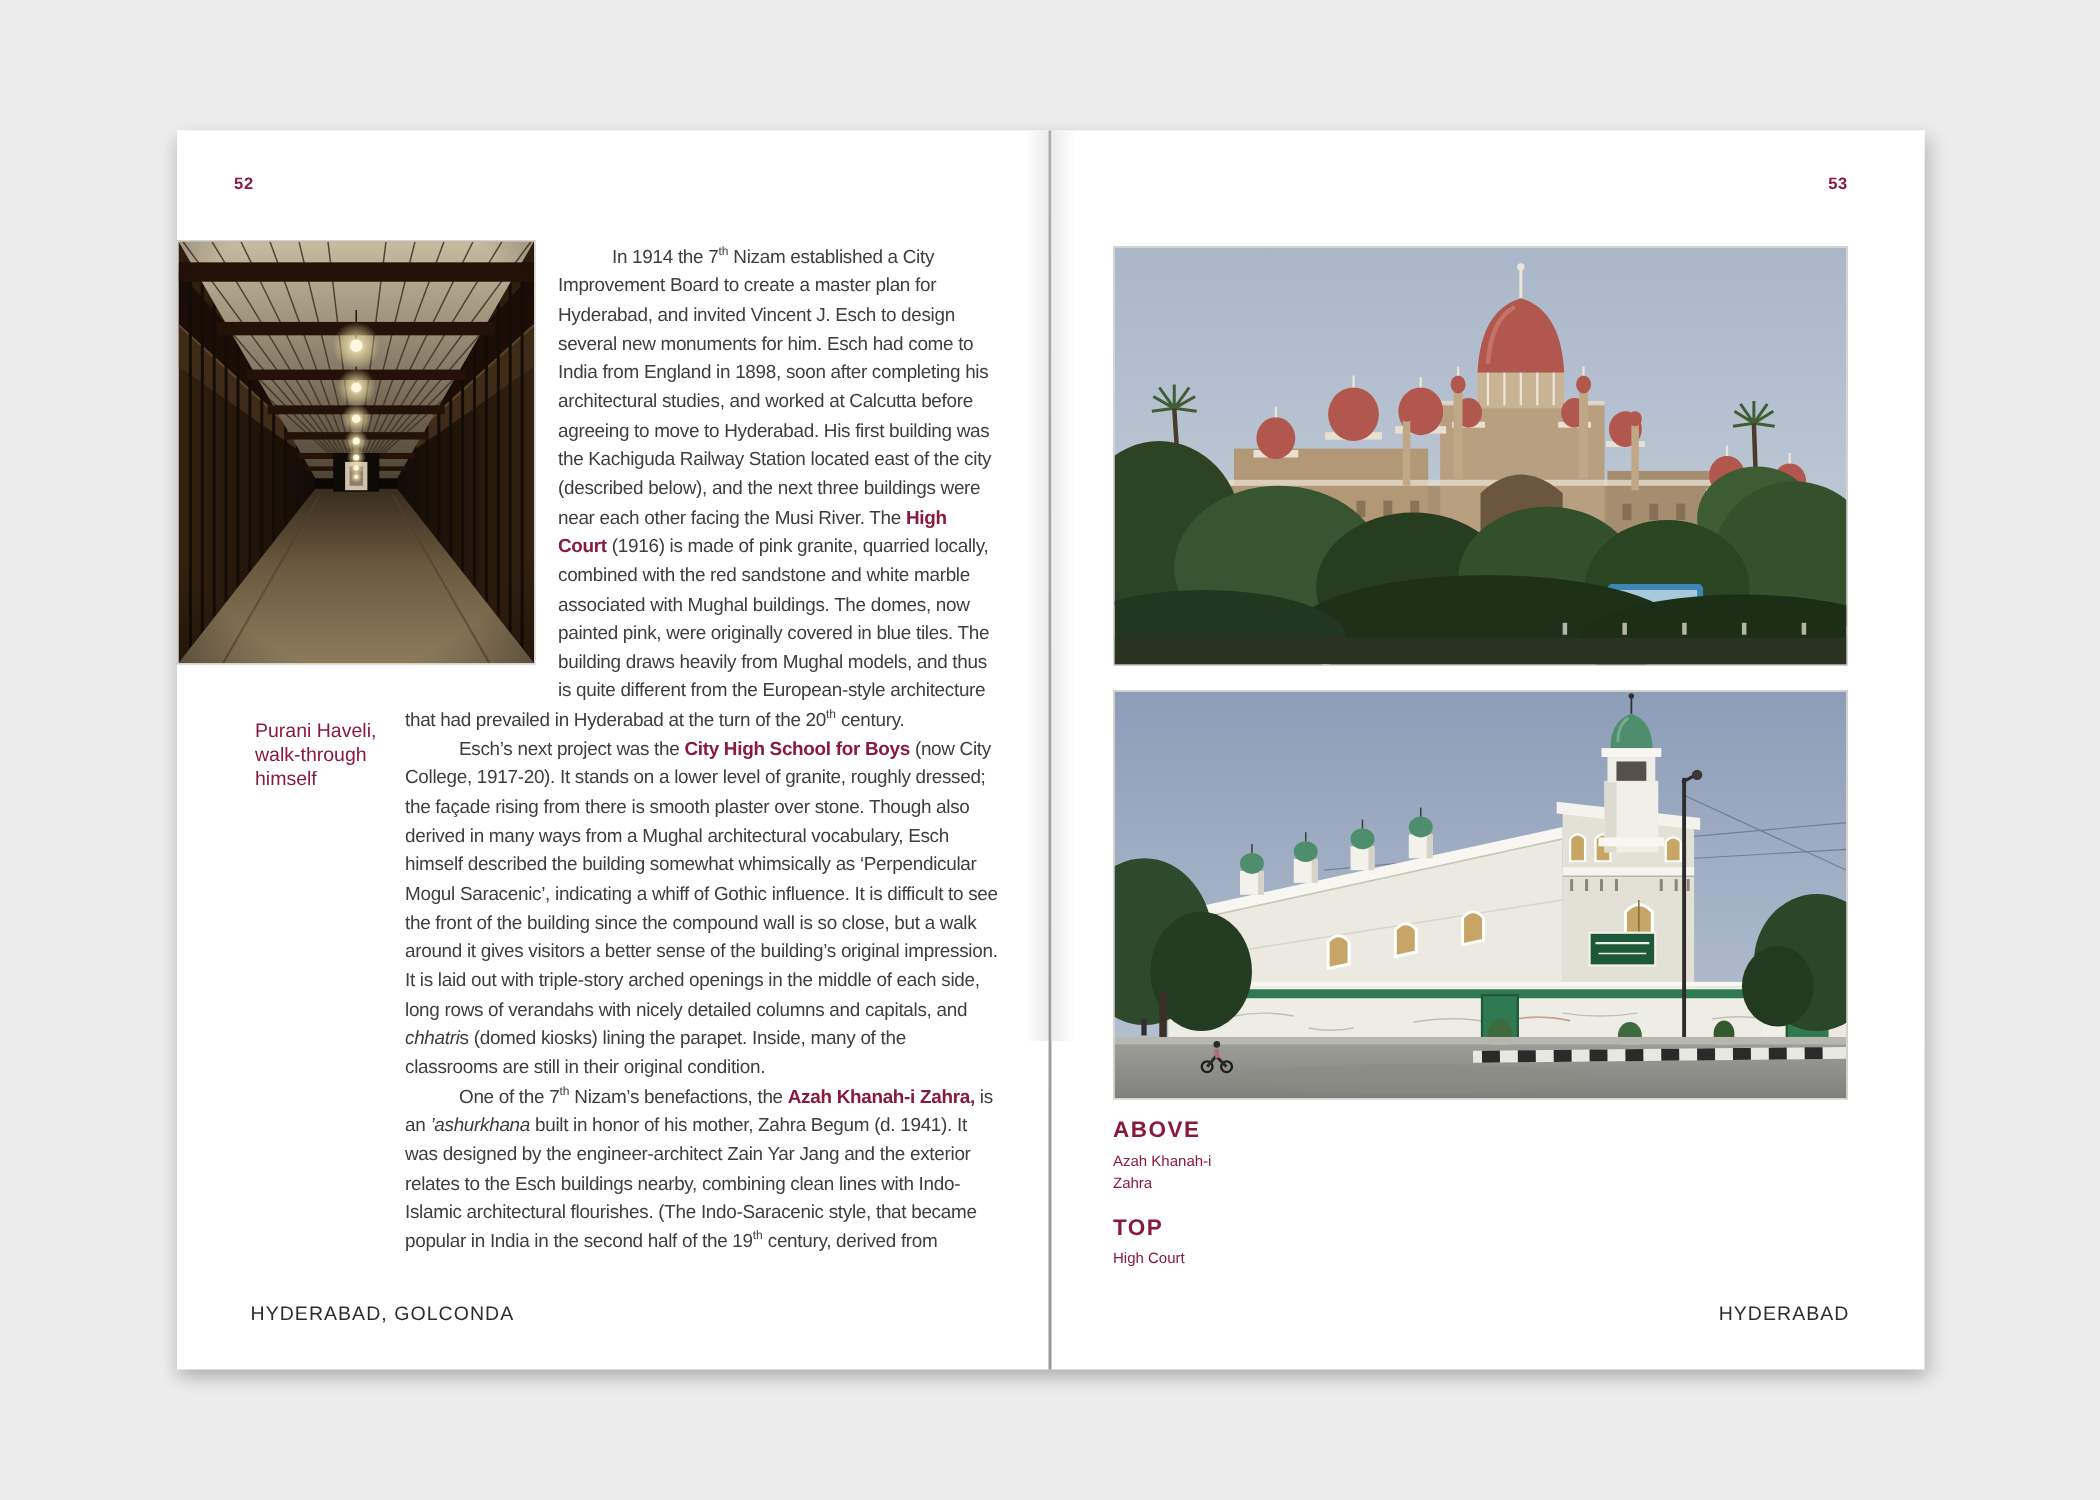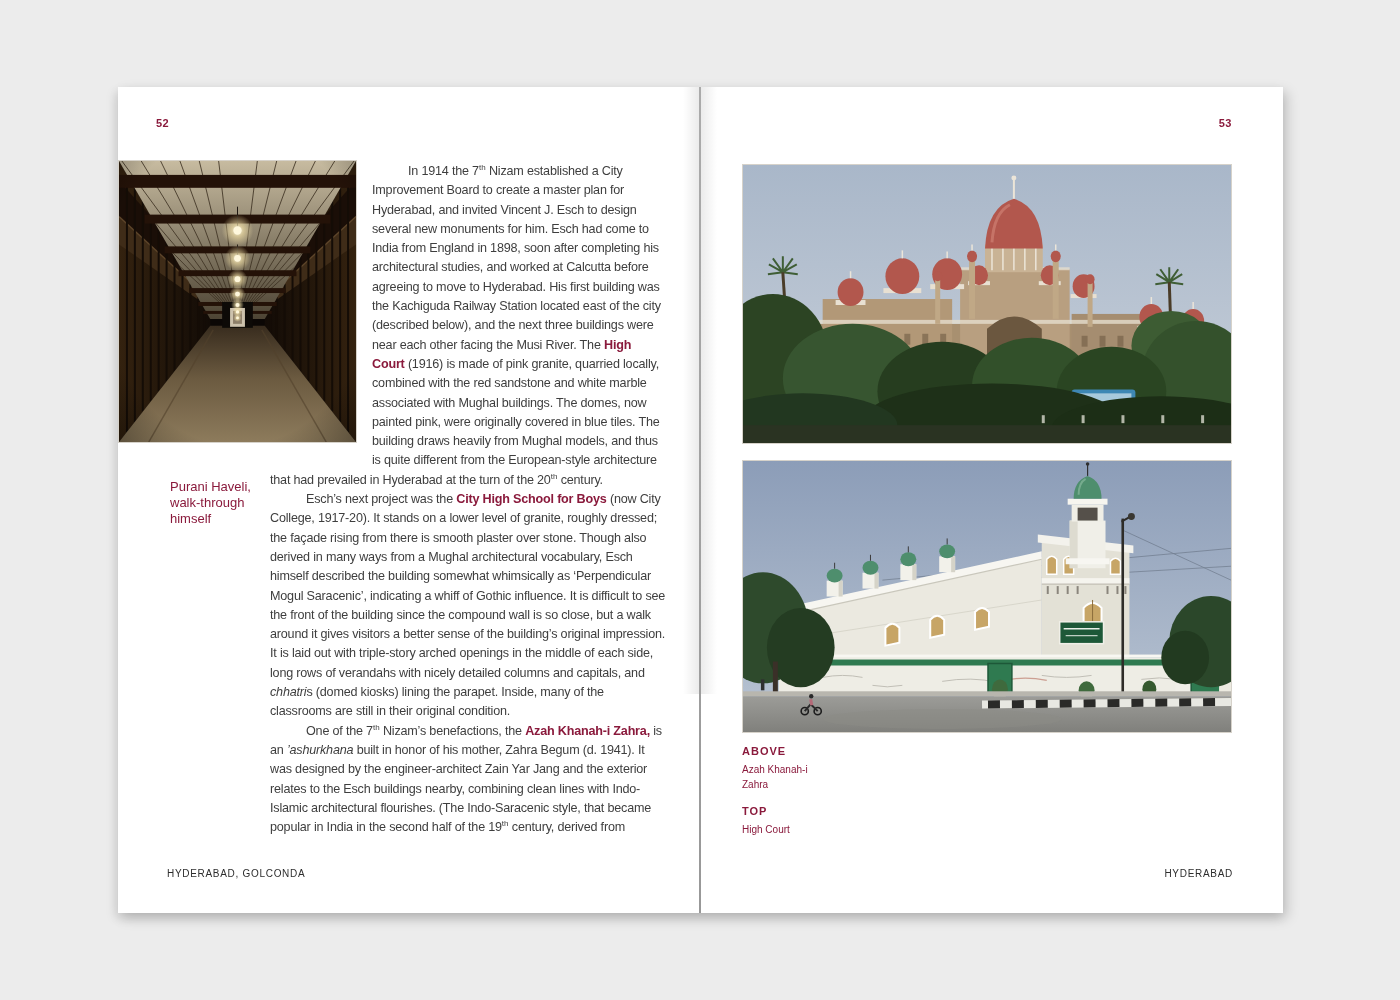--- a/index.html
+++ b/index.html
@@ -40,26 +40,26 @@
     font-size:12.6px;line-height:19.3px;letter-spacing:-0.2px;color:#3e3e3e;
     text-align:left;
   }
   .bodytext p{margin:0;}
   .bodytext p.ind{text-indent:36px;}
   .img-spacer{float:left;width:102px;height:290px;}
   .acc{color:#8a1a3c;font-weight:bold;}
   .bodytext sup{font-size:8px;line-height:0;vertical-align:super;letter-spacing:0;}
   .bodytext i{font-style:italic;}
 
-  .footer{position:absolute;top:781px;font-size:10px;letter-spacing:0.7px;color:#2d2d2d;}
+  .footer{position:absolute;top:781px;font-size:13px;letter-spacing:0.7px;color:#2d2d2d;}
   .footer-left{left:49px;}
   .footer-right{right:50px;text-align:right;}
 
   .caption-block{position:absolute;left:41px;top:658px;color:#8a1a3c;}
-  .cap-label{font-size:11px;font-weight:bold;letter-spacing:1px;margin-bottom:5px;}
+  .cap-label{font-size:15px;font-weight:bold;letter-spacing:1px;margin-bottom:5px;}
   .cap-title{font-size:10px;line-height:15px;margin-bottom:13px;}
 </style>
 </head>
 <body>
 
 <div class="spread">
 
   <div class="page page-left">
 
     <div class="pagenum pagenum-left">52</div>

